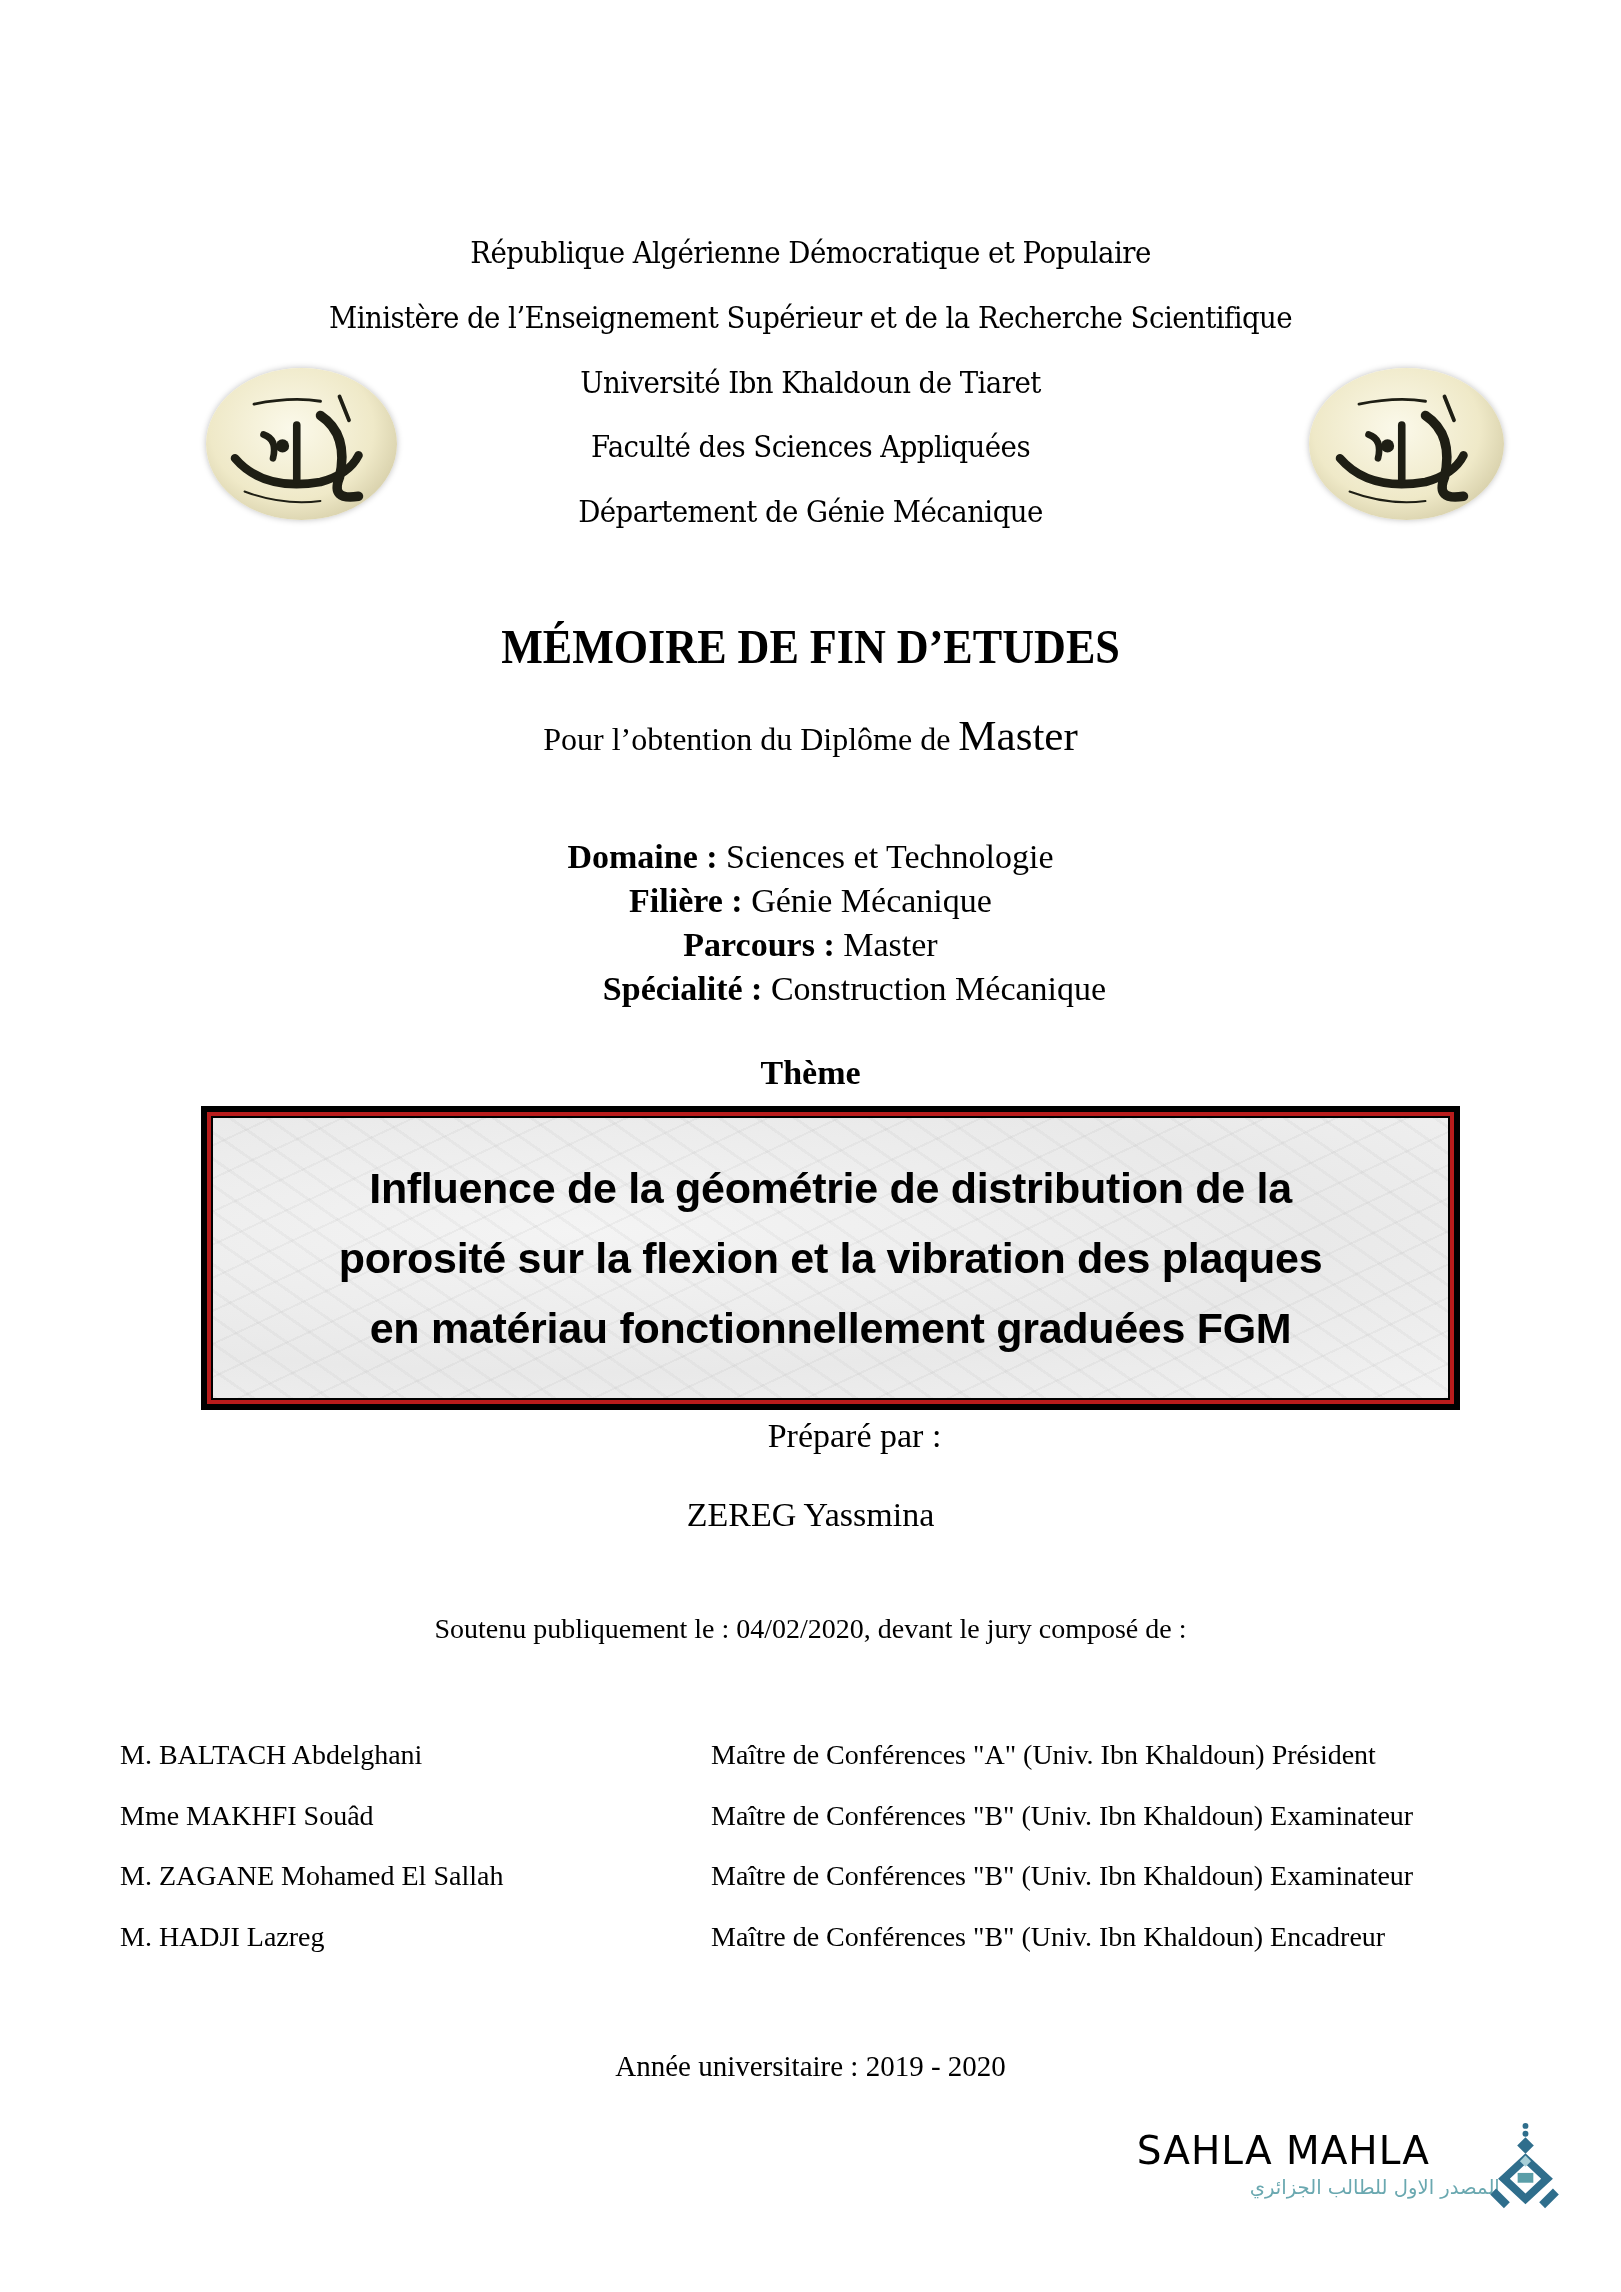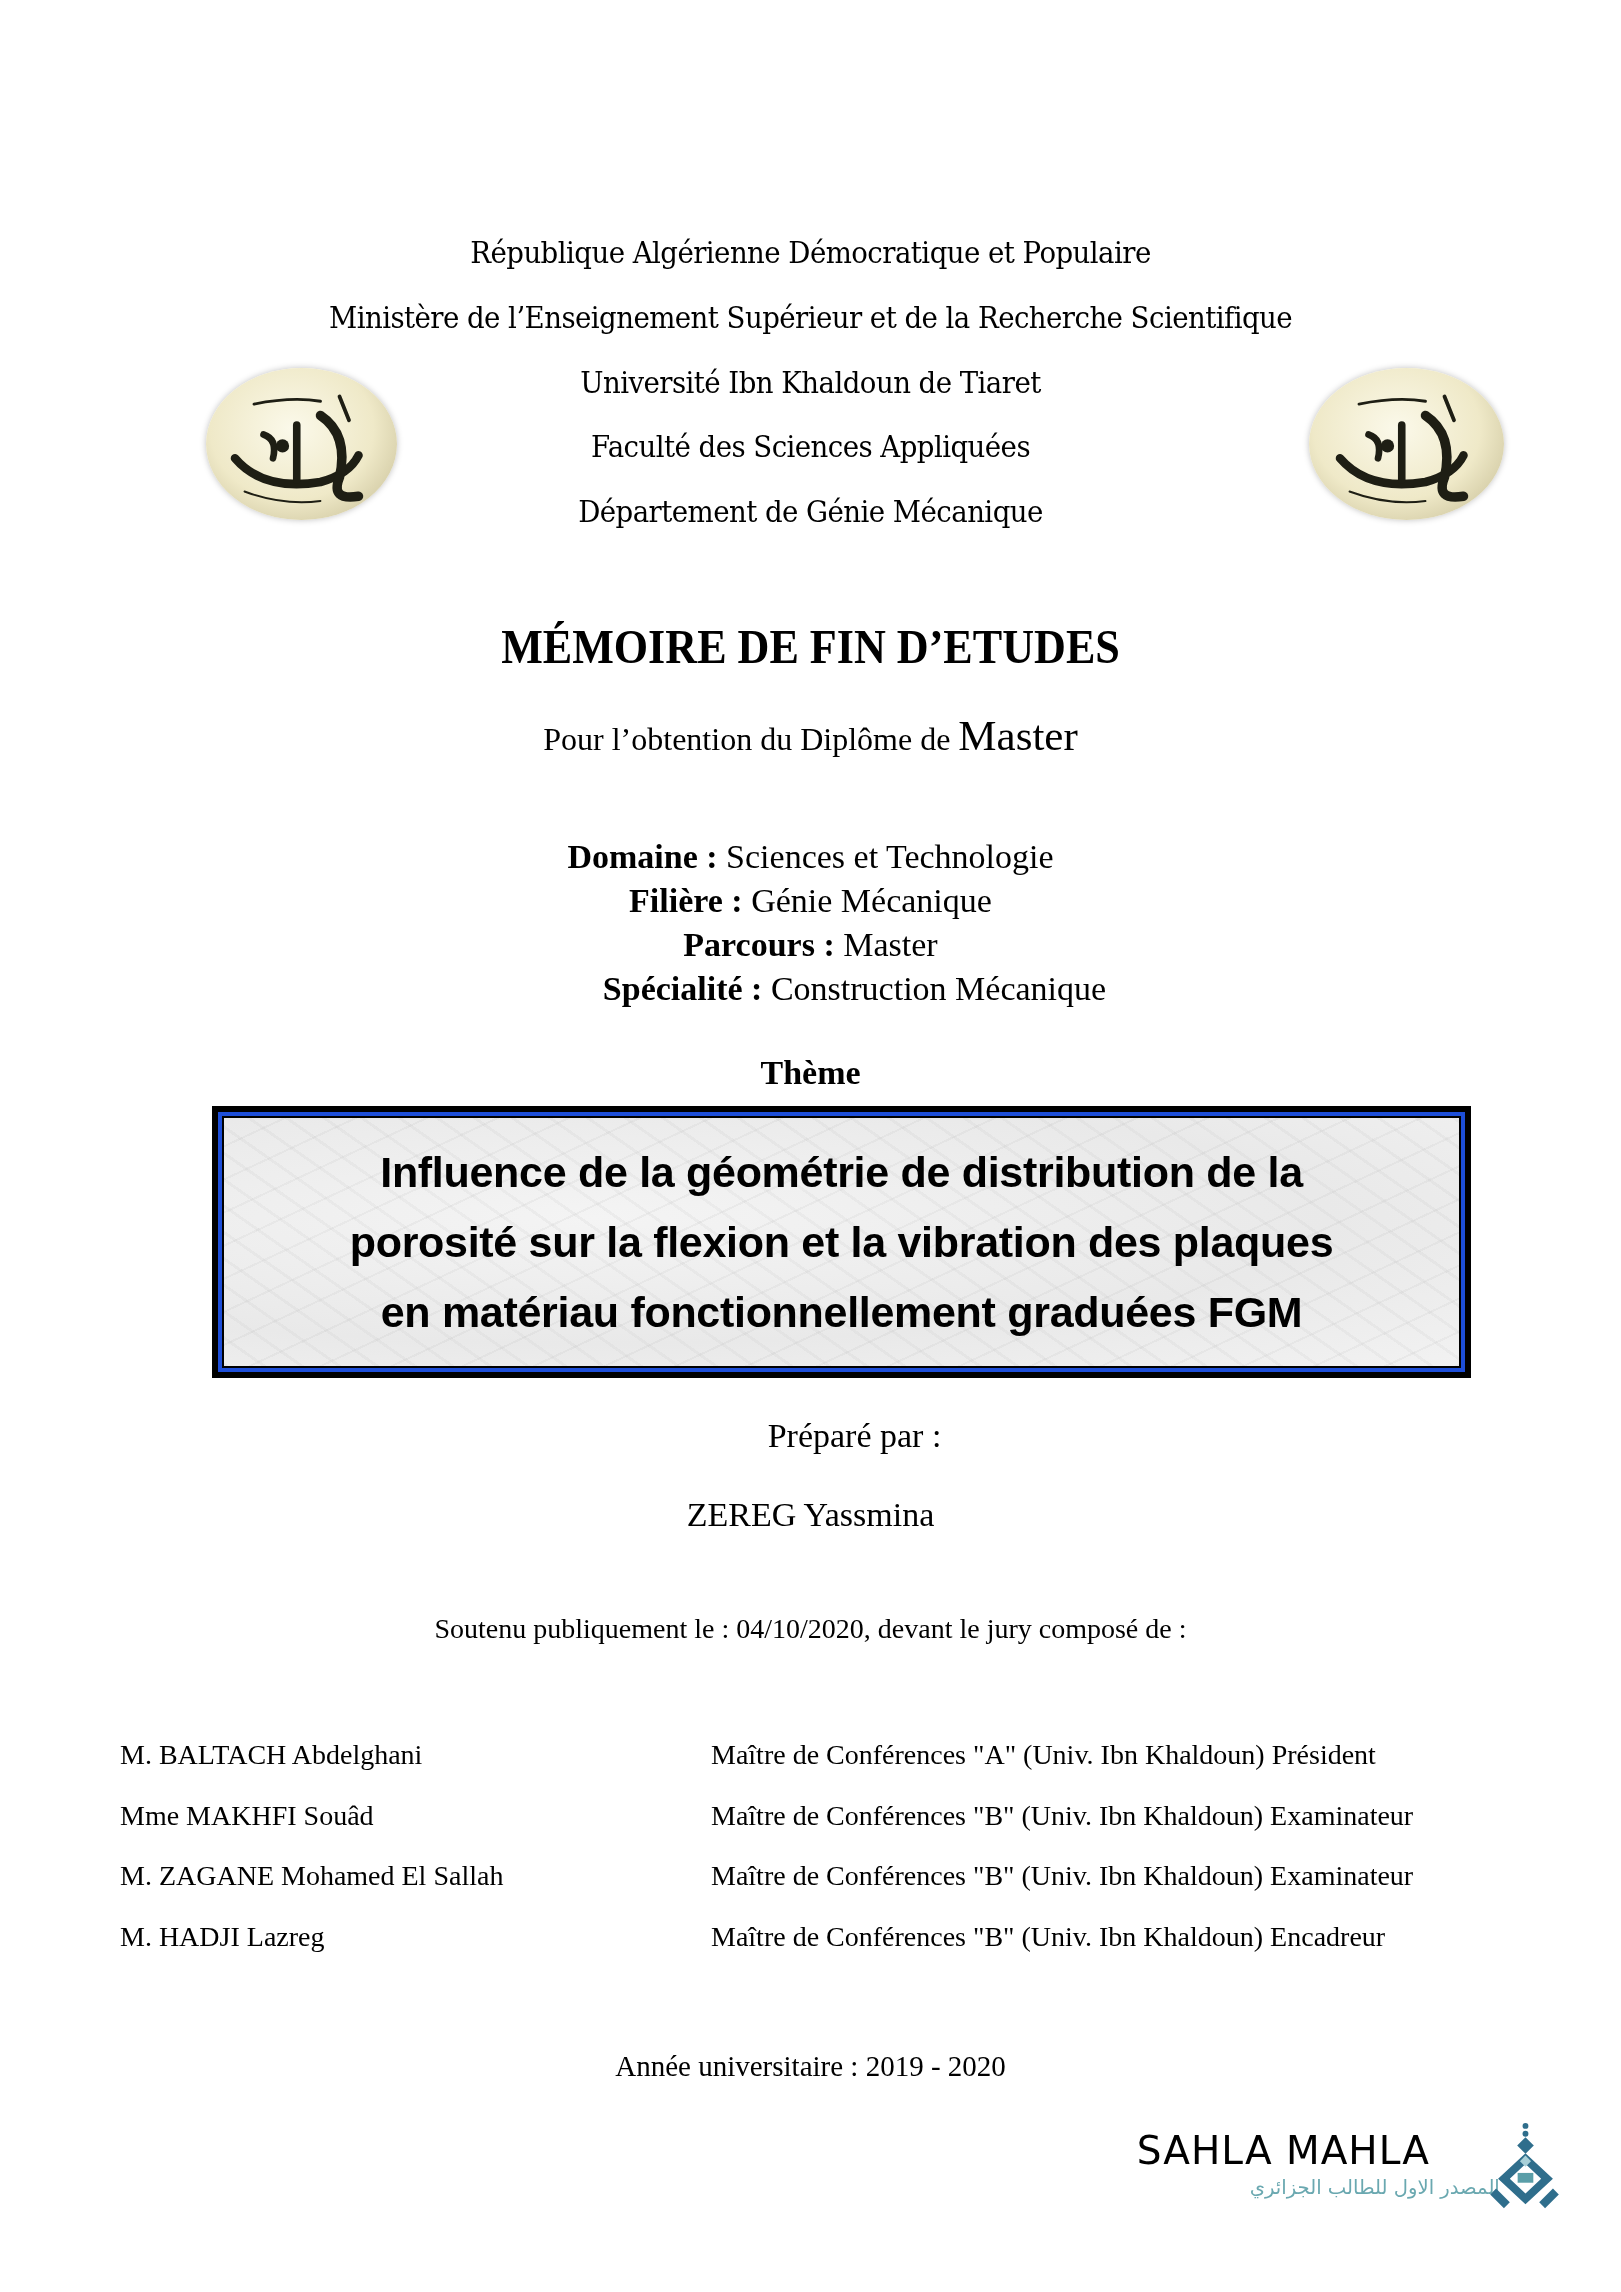--- a/index.html
+++ b/index.html
@@ -8,21 +8,21 @@
   .center { left:0; width:1621px; text-align:center; }
   .hdr { font-family:"DejaVu Serif", serif; font-size:30px; line-height:39px; letter-spacing:-0.6px; transform:scaleX(0.92); transform-origin:center; }
   .title { font-family:"Liberation Serif", serif; font-weight:bold; font-size:49px; line-height:59px; transform:scaleX(0.9); }
   .sub { font-size:32px; line-height:43px; }
   .sub .big { font-size:43px; }
   .dom { font-size:34px; line-height:44px; }
   .dom b { font-weight:bold; }
   .theme-lbl { font-size:34px; font-weight:bold; line-height:43px; }
   .logo { border-radius:50%; background:radial-gradient(ellipse at 45% 40%, #fbf9ea 0%, #efe9c8 55%, #cfc7a0 85%, #9d9578 100%); box-shadow:0 0 5.9px rgba(0,0,0,0.25); overflow:hidden; }
   .logo svg { width:100%; height:100%; display:block; }
-  .box { left:212px; top:1106px; width:1259px; height:272px; box-sizing:border-box; border:6.9px solid #000; background:#1d4ed8; }
+  .box { left:201px; top:1106px; width:1259px; height:304px; box-sizing:border-box; border:6.9px solid #000; background:#b91c1c; }
   .box-inner { position:absolute; left:3.9px; top:3.9px; right:3.9px; bottom:3.9px; border:2px solid #000;
     background:
       repeating-linear-gradient(35deg, rgba(180,180,180,0.12) 0 2.9px, transparent 2.9px 21.6px),
       repeating-linear-gradient(-25deg, rgba(160,160,160,0.10) 0 2px, transparent 2px 30px),
       radial-gradient(ellipse at 30% 40%, #f4f4f4 0%, #e9e9e9 60%, #f2f2f2 100%);
     display:flex; flex-direction:column; align-items:center; justify-content:center; }
   .theme-line { font-family:"Liberation Sans", sans-serif; font-weight:bold; font-size:43px; line-height:70px; white-space:nowrap; letter-spacing:-0.3px; }
   .body-txt { font-size:34px; line-height:43px; }
   .soutenu { font-size:28px; line-height:39px; }
   .jury-name { left:120px; font-size:28px; line-height:39px; white-space:nowrap; }
@@ -96,21 +96,21 @@
   <div class="box-inner">
     <div class="theme-line">Influence de la géométrie de distribution de la</div>
     <div class="theme-line">porosité sur la flexion et la vibration des plaques</div>
     <div class="theme-line">en matériau fonctionnellement graduées FGM</div>
   </div>
 </div>
 
 <div class="abs center body-txt" style="top:1414px;padding-left:44px;">Préparé par :</div>
 <div class="abs center body-txt" style="top:1493px;">ZEREG Yassmina</div>
 
-<div class="abs center soutenu" style="top:1609px;">Soutenu publiquement le : 04/10/2020, devant le jury composé de :</div>
+<div class="abs center soutenu" style="top:1609px;">Soutenu publiquement le : 04/02/2020, devant le jury composé de :</div>
 
 <div class="abs jury-name" style="top:1735px;text-align:right;">M. BALTACH Abdelghani</div>
 <div class="abs jury-role" style="top:1735px;">Maître de Conférences "A" (Univ. Ibn Khaldoun) Président</div>
 <div class="abs jury-name" style="top:1796px;">Mme MAKHFI Souâd</div>
 <div class="abs jury-role" style="top:1796px;">Maître de Conférences "B" (Univ. Ibn Khaldoun) Examinateur</div>
 <div class="abs jury-name" style="top:1856px;">M. ZAGANE Mohamed El Sallah</div>
 <div class="abs jury-role" style="top:1856px;">Maître de Conférences "B" (Univ. Ibn Khaldoun) Examinateur</div>
 <div class="abs jury-name" style="top:1917px;">M. HADJI Lazreg</div>
 <div class="abs jury-role" style="top:1917px;">Maître de Conférences "B" (Univ. Ibn Khaldoun) Encadreur</div>
 

